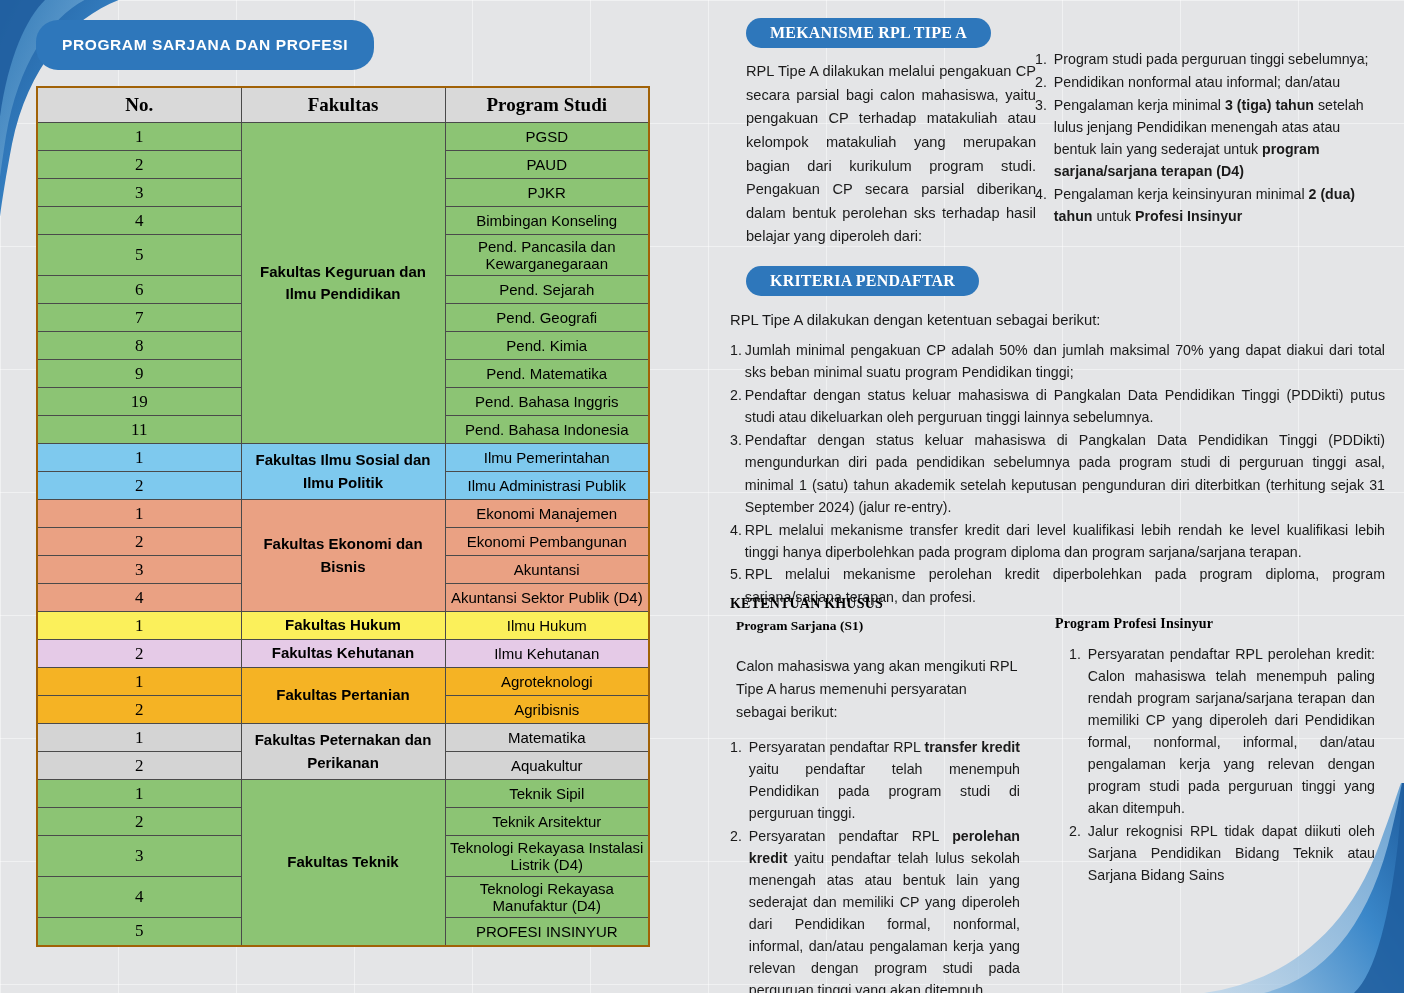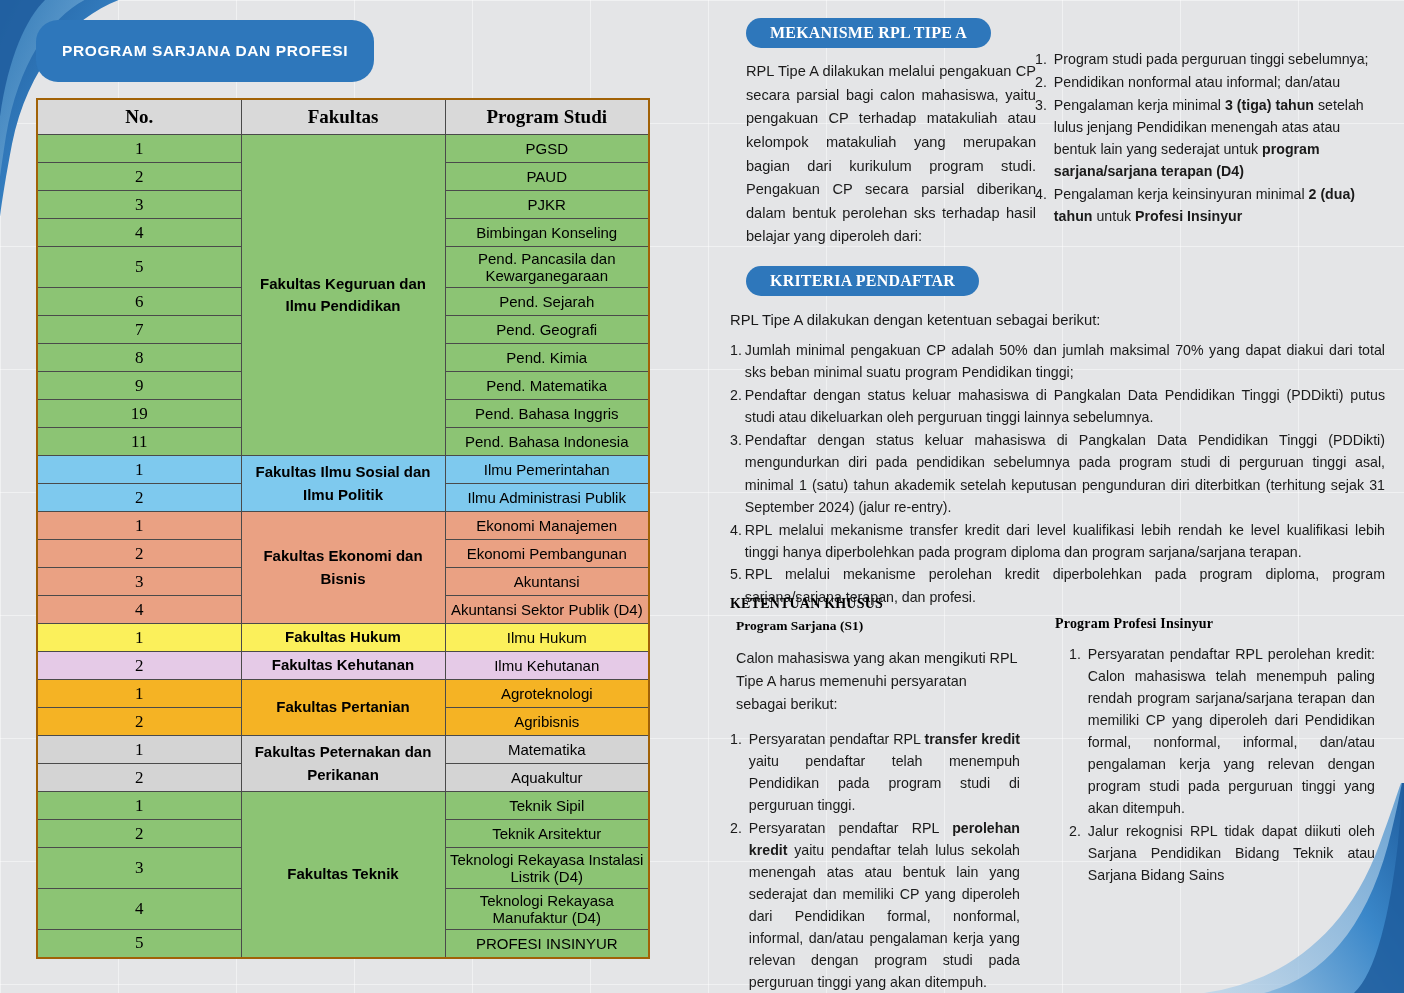--- a/index.html
+++ b/index.html
@@ -30,21 +30,21 @@
 
   
   .left-col{
     position:absolute; left:36px; top:20px; width:560px;
   }
   .pill{
     display:inline-block;
     background:#2e77bb;
     color:#ffffff;
     border-radius:22px;
-    padding:22px 26px;
+    padding:16px 26px;
     font-size:15.5px;
     font-weight:bold;
     letter-spacing:.6px;
   }
   .pill-serif{
     font-family:"Liberation Serif", serif;
     font-size:16px;
     letter-spacing:.2px;
     padding:6px 24px;
     border-radius:18px;
@@ -399,21 +399,21 @@
             <span class="n">5.</span>
             <span class="t">RPL melalui mekanisme perolehan kredit diperbolehkan pada program diploma, program sarjana/sarjana terapan, dan profesi.</span>
           </li>
         </ol>
     </div>
 
     <div class="khusus">
       <div class="kh-col-l">
         <div class="section-head-serif">KETENTUAN KHUSUS</div>
         <div class="sub-serif">Program Sarjana (S1)</div>
-        <div class="sm" style="margin-top:13px;padding-left:6px">Calon mahasiswa yang akan mengikuti RPL Tipe A harus memenuhi persyaratan sebagai berikut:</div>
+        <div class="sm" style="margin-top:21px;padding-left:6px">Calon mahasiswa yang akan mengikuti RPL Tipe A harus memenuhi persyaratan sebagai berikut:</div>
         <ul class="numlist just" id="sarjana-list" style="margin-top:13px">
             <li>
               <span class="n">1.</span>
               <span class="t">Persyaratan pendaftar RPL <b>transfer kredit</b> yaitu pendaftar telah menempuh Pendidikan pada program studi di perguruan tinggi.</span>
             </li>
             <li>
               <span class="n">2.</span>
               <span class="t">Persyaratan pendaftar RPL <b>perolehan kredit</b> yaitu pendaftar telah lulus sekolah menengah atas atau bentuk lain yang sederajat dan memiliki CP yang diperoleh dari Pendidikan formal, nonformal, informal, dan/atau pengalaman kerja yang relevan dengan program studi pada perguruan tinggi yang akan ditempuh.</span>
             </li>
           </ul>

